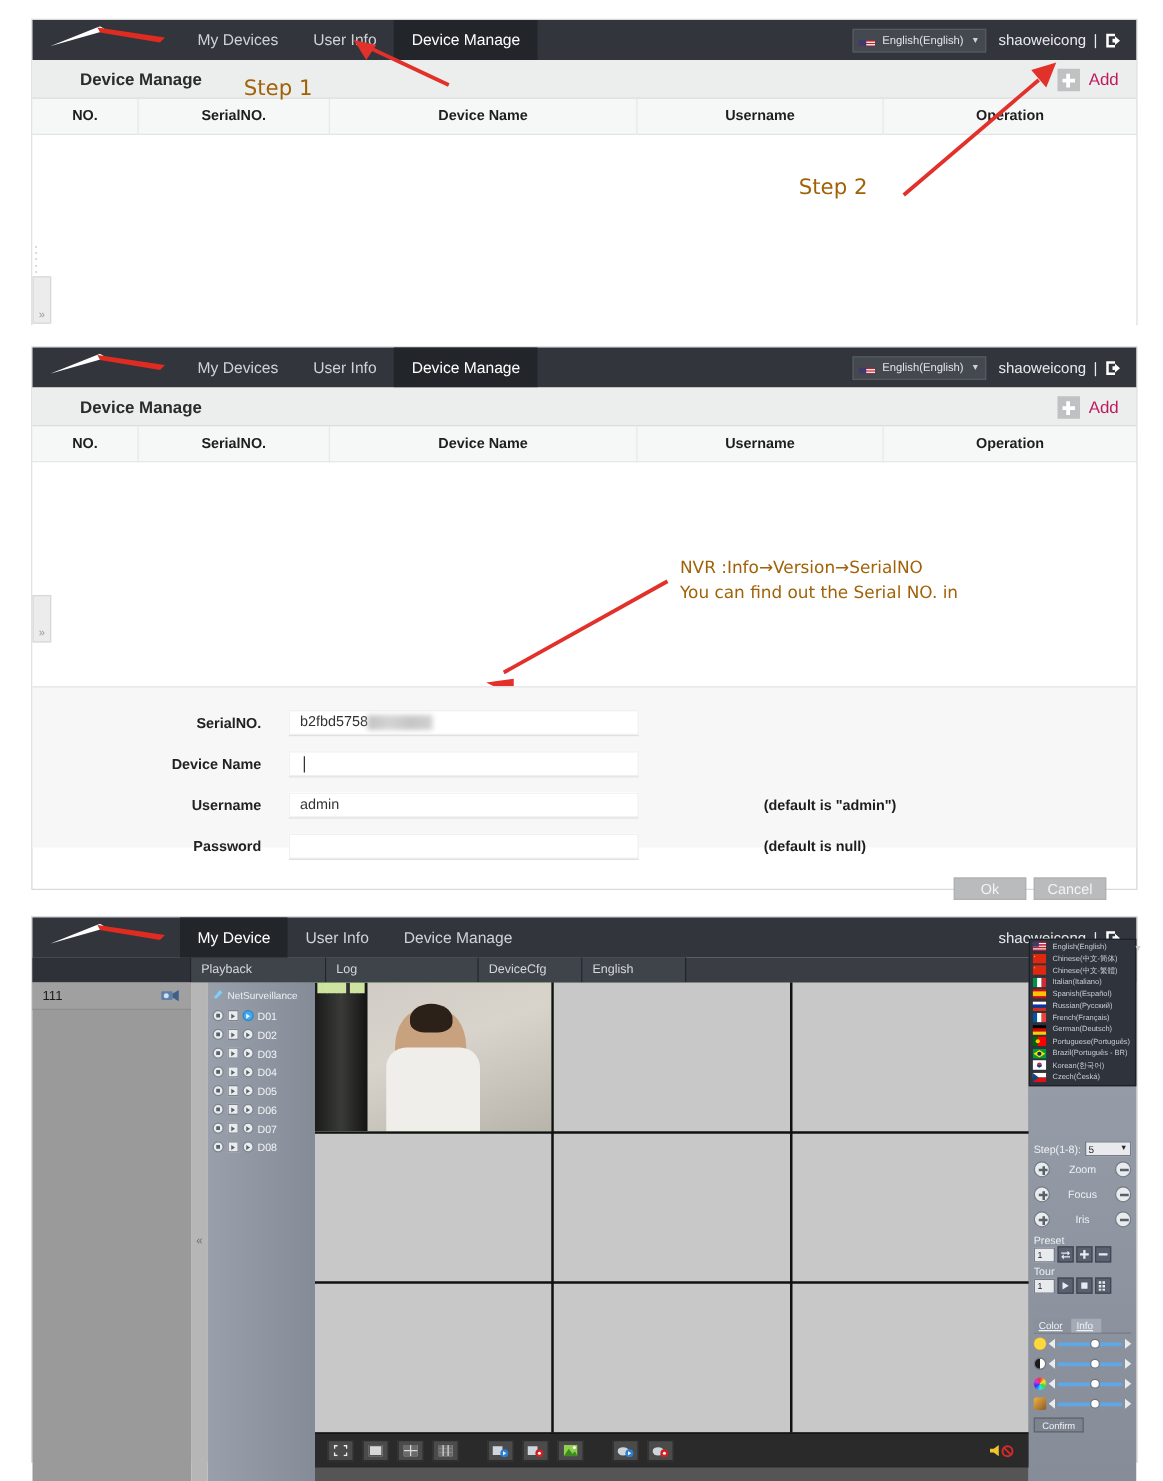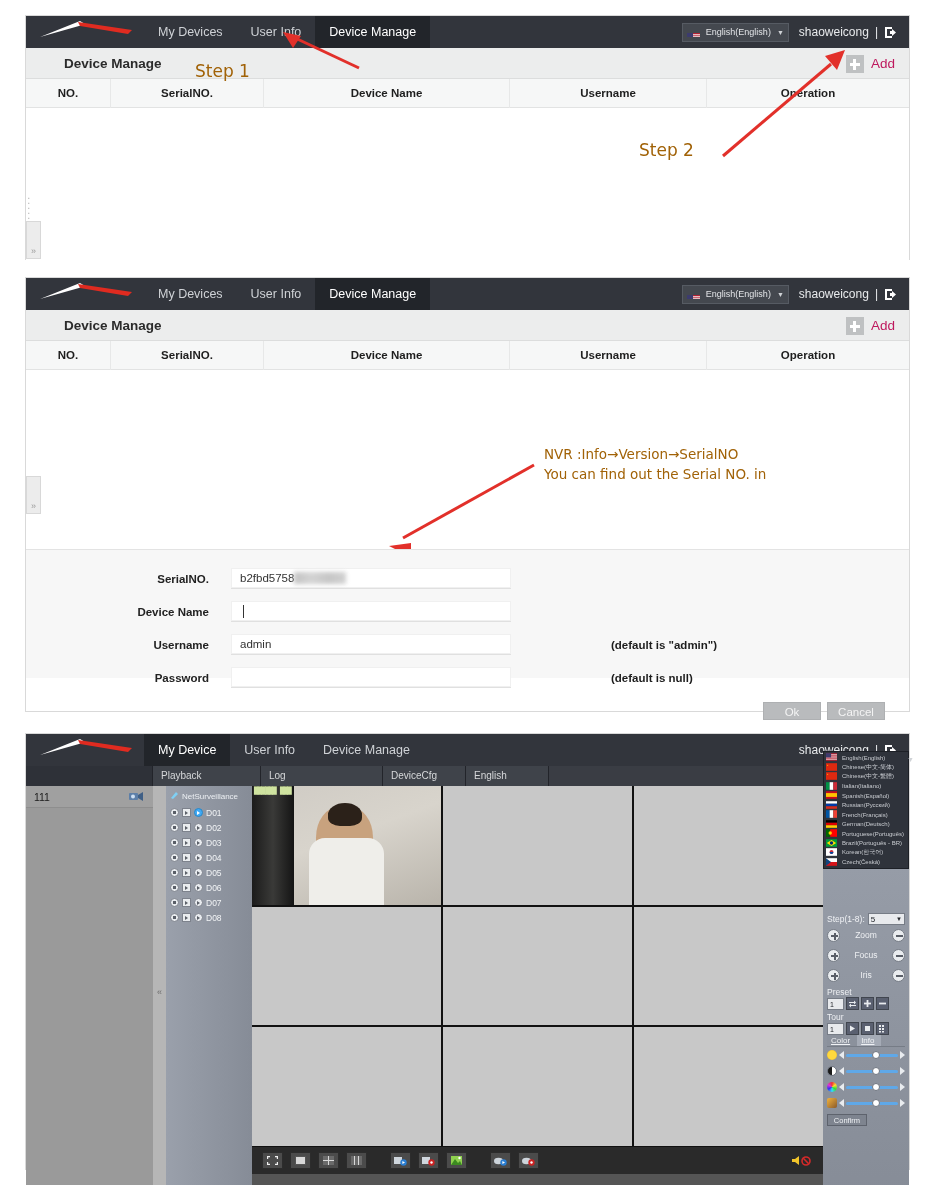--- a/index.html
+++ b/index.html
@@ -206,21 +206,21 @@
   .circ { width:13px; height:13px; border-radius:50%; background:#e9ecef;
           border:1px solid #767c86; position:relative; }
   .circ:before { content:""; position:absolute; left:3px; top:5.5px; width:7px; height:2px; background:#5a5f68; }
   .circ.plus:after { content:""; position:absolute; left:5.5px; top:3px; width:2px; height:7px; background:#5a5f68; }
   .ptzlbl { font-size:8.5px; color:#eef0f3; }
   .secthdr { font-size:8.5px; color:#eef0f3; margin-top:2px; }
   .minirow { display:flex; align-items:center; gap:2px; }
   .mininum { width:17px; height:12px; background:#e8eaed; border:1px solid #767c86; font-size:7px; color:#23262b; text-align:left; padding-left:2px; line-height:12px; }
   .mbtn { width:13px; height:13px; background:#5a6070; border:1px solid #41464f;
           display:flex; align-items:center; justify-content:center; }
-  .cgtabs { display:flex; margin-top:0; border-bottom:1px solid #767c86;text-decoration:underline; }
+  .cgtabs { display:flex; margin-top:20px; border-bottom:1px solid #767c86;text-decoration:underline; }
   .cgtab { font-size:8px; padding:1px 7px 1px 4px; color:#eef0f3; background:#8b919c; }
   .cgtab.active { background:#a5abb6; }
   .srow { display:flex; align-items:center; gap:2px; height:16px; }
   .sico { width:10px; height:10px; border-radius:2px; flex:0 0 10px; }
   .arrl, .arrr { width:0;height:0;border-top:4px solid transparent;border-bottom:4px solid transparent; }
   .arrl { border-right:5px solid #e9ecef; }
   .arrr { border-left:5px solid #e9ecef; }
   .track { flex:1; height:3px; background:#5fa8e8; position:relative; border-radius:2px; }
   .knob { position:absolute; left:50%; top:-3px; width:8px; height:8px; border-radius:50%; background:#fff; border:1px solid #6f7580; }
   .confirm { margin-top:3px; width:40px; height:12px; background:#7e848f; border:1px solid #5e636d;

